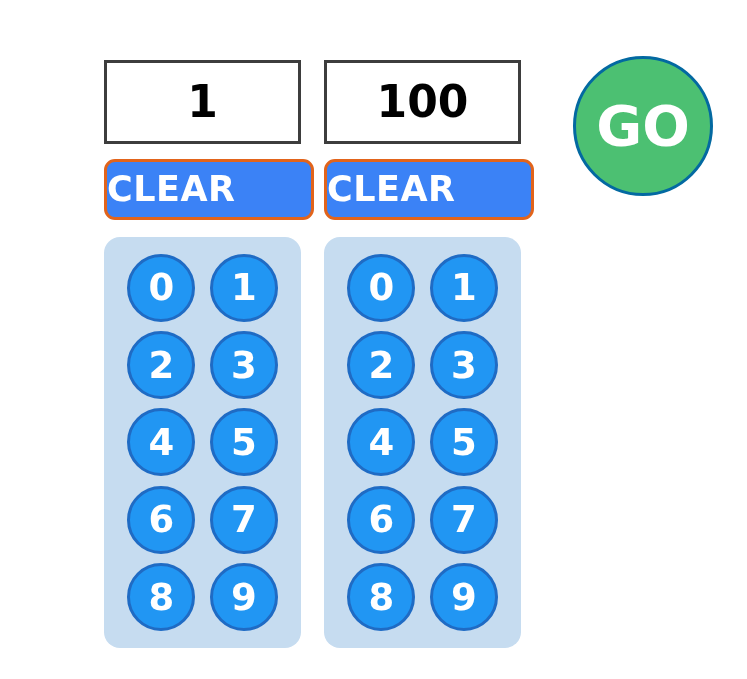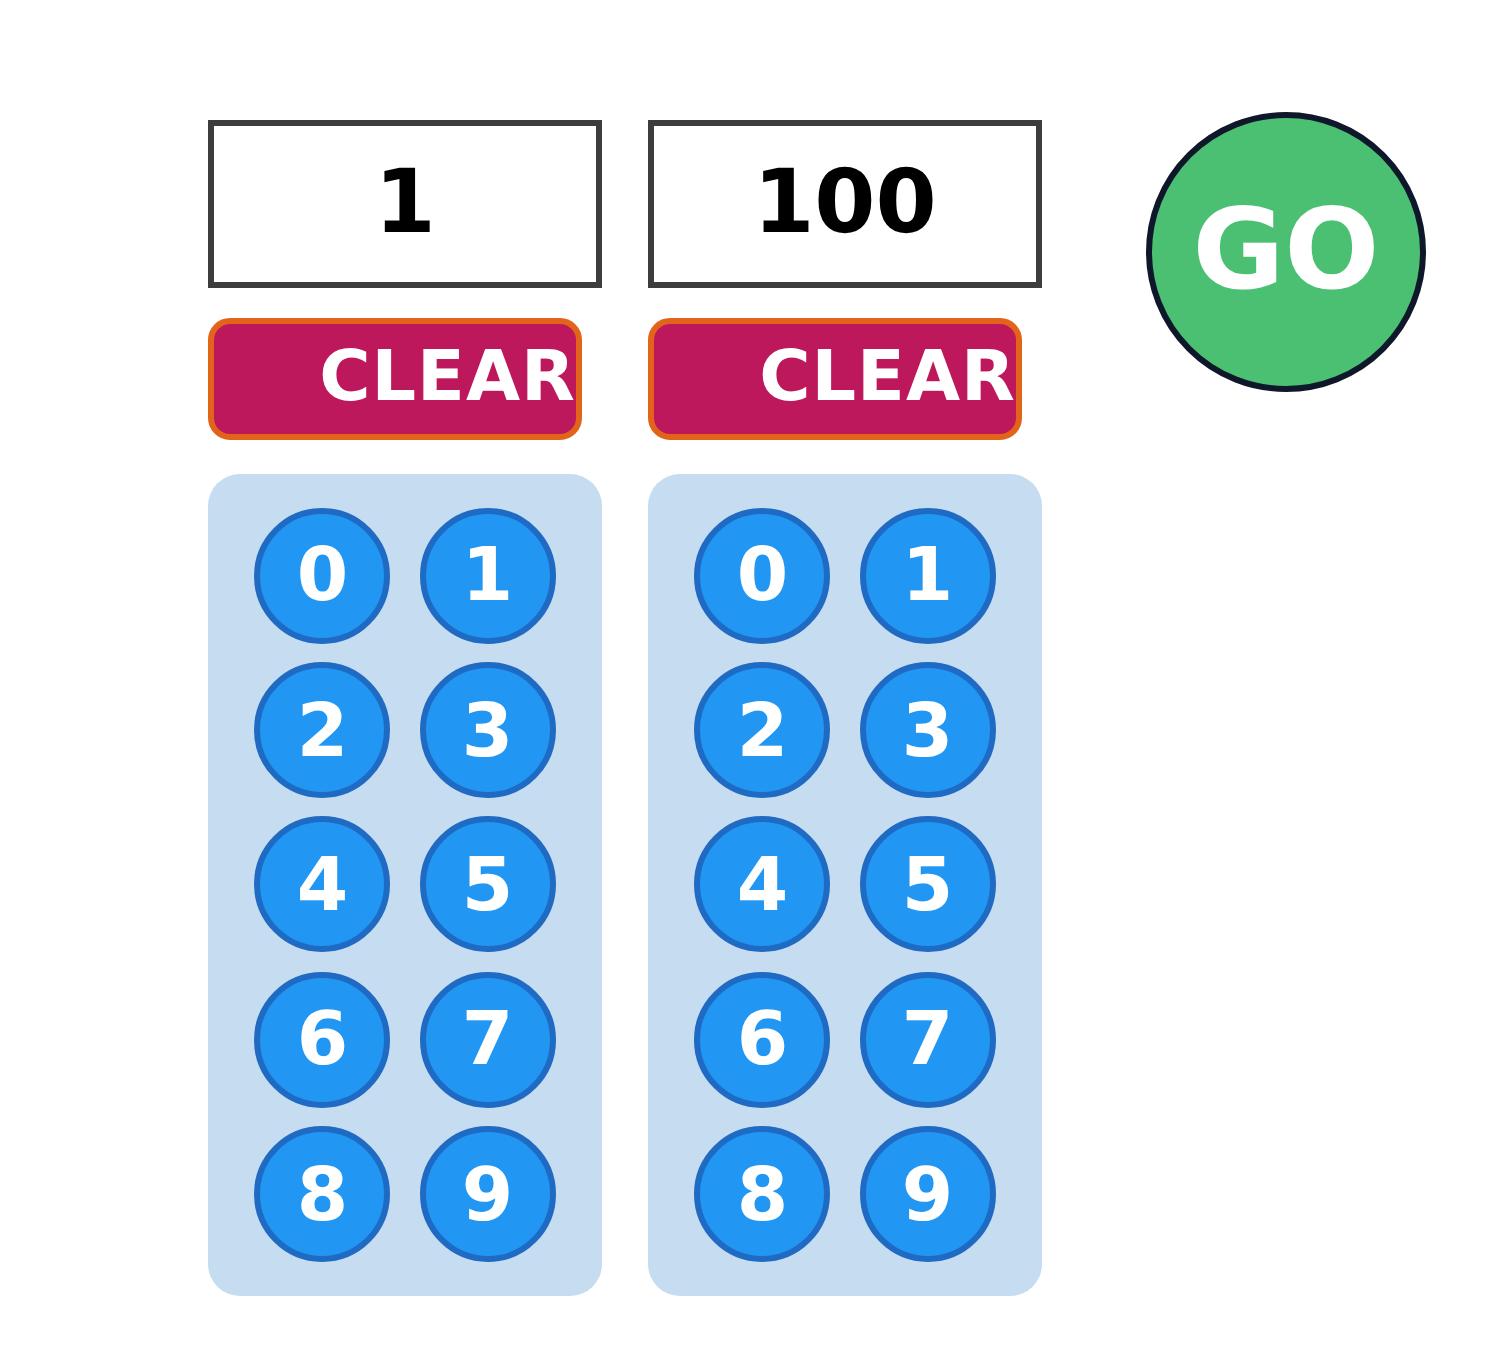--- a/index.html
+++ b/index.html
@@ -46,28 +46,28 @@
   .display-value {
     font-size: 44px;
     font-weight: bold;
     color: #000000;
     letter-spacing: 0px;
   }
 
   .clear-button {
     box-sizing: border-box;
     margin-top: 15px;
-    width: 187px;
+    width: 210px;
     height: 61px;
-    background: #be185d;
+    background: #3b82f6;
     border: 3px solid #E2641B;
     border-radius: 11px;
     display: flex;
     align-items: center;
-    justify-content: flex-end;
+    justify-content: flex-start;
     cursor: pointer;
     padding: 0;
     font-family: inherit;
   }
   .clear-label {
     font-size: 35px;
     font-weight: bold;
     color: #ffffff;
     letter-spacing: 0.5px;
     line-height: 1;
@@ -112,21 +112,21 @@
   
   #go-button {
     position: absolute;
     left: 573px;
     top: 56px;
     box-sizing: border-box;
     width: 140px;
     height: 140px;
     border-radius: 50%;
     background: #4CC072;
-    border: 3px solid #0f172a;
+    border: 3px solid #0369a1;
     display: flex;
     align-items: center;
     justify-content: center;
     cursor: pointer;
     padding: 0;
     font-family: inherit;
   }
   #go-button .go-label {
     font-size: 56px;
     font-weight: bold;

